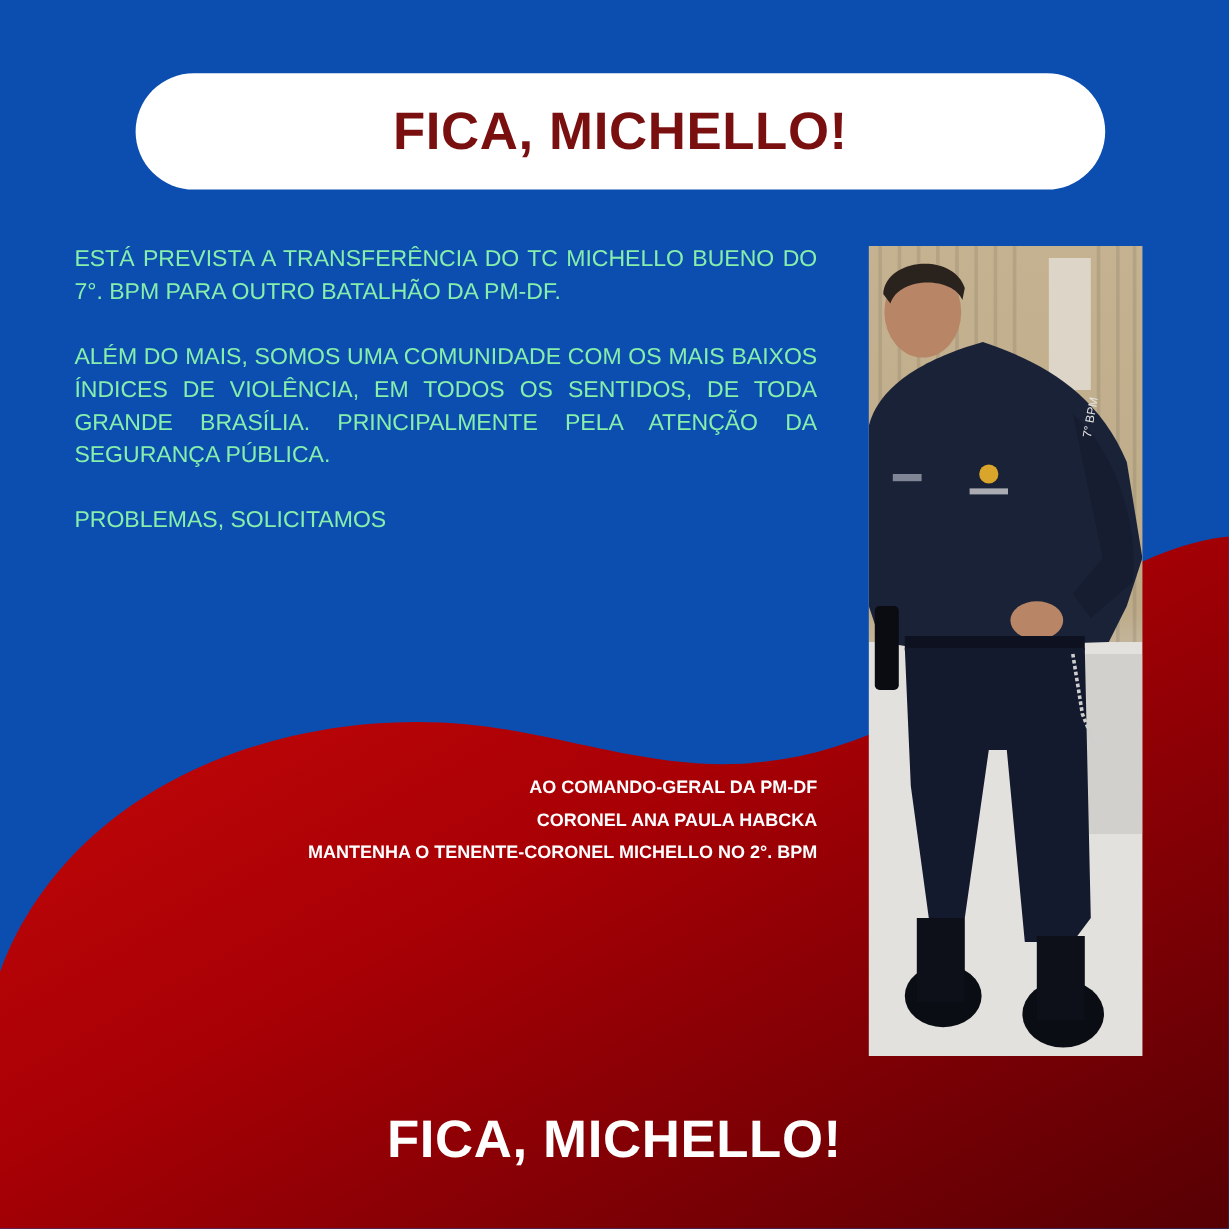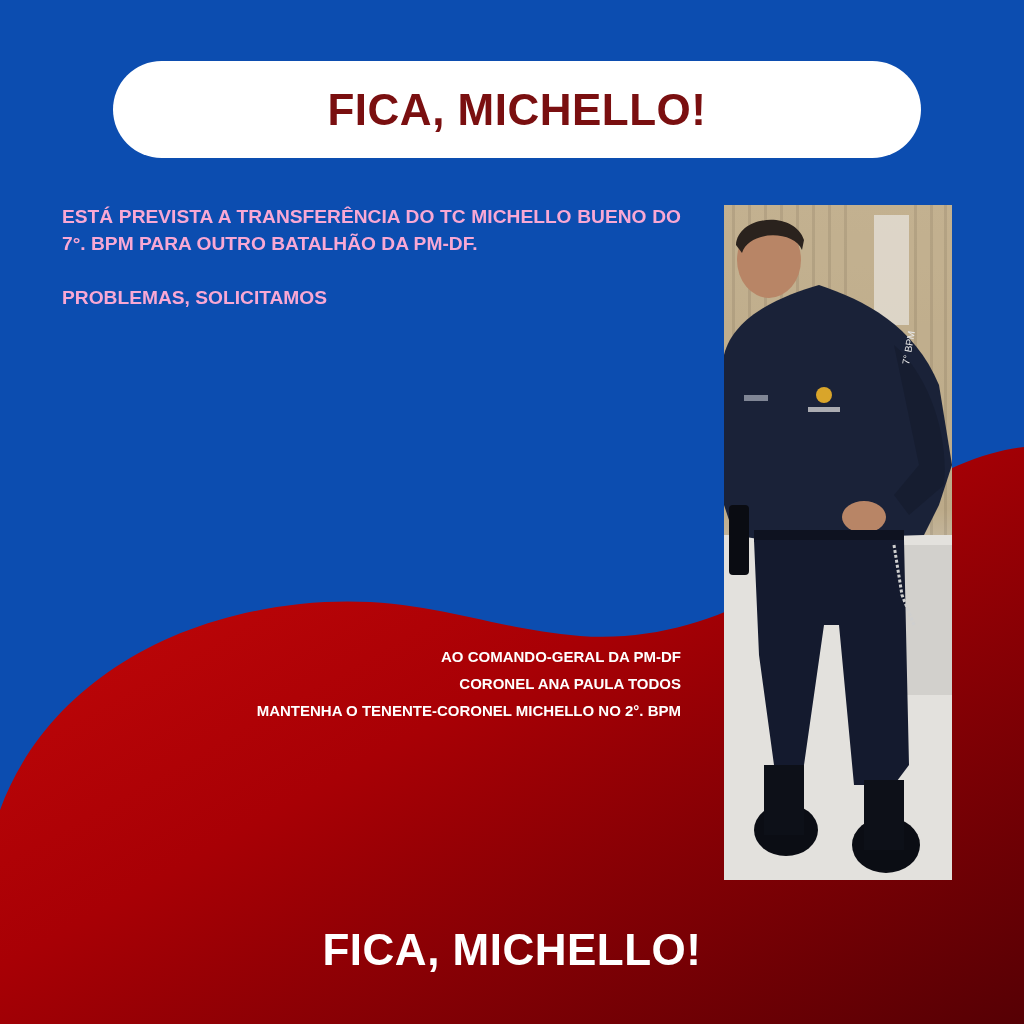--- a/index.html
+++ b/index.html
@@ -12,21 +12,21 @@
   .title-pill {
     position: absolute; left: 113px; top: 61px; width: 808px; height: 97px;
     background: #ffffff; border-radius: 49px;
     display: flex; align-items: center; justify-content: center; z-index: 2;
   }
   .title-pill span {
     color: #7a0f10; font-weight: bold; font-size: 44px; letter-spacing: 0.5px;
   }
   .body-text {
     position: absolute; left: 62px; top: 203px; width: 619px; z-index: 2;
-    color: #f9a8d4; font-weight: bold; font-size: 19.2px; line-height: 27.2px;
+    color: #86efac; font-weight: normal; font-size: 19.2px; line-height: 27.2px;
   }
   .para { text-align: justify; text-align-last: left; margin: 0 0 27px 0; }
   .request {
     position: absolute; left: 62px; top: 643px; width: 619px; z-index: 2;
     color: #ffffff; font-weight: bold; font-size: 15px; line-height: 27.2px;
     text-align: right;
   }
   .request div { white-space: nowrap; }
   .photo {
     position: absolute; left: 724px; top: 205px; width: 228px; height: 675px;
@@ -53,26 +53,27 @@
   <rect x="0" y="0" width="1024" height="1024" fill="#0c4db0"></rect>
   <path d="M0,810 C40,700 150,620 300,604 C420,592 480,628 580,636 C700,645 800,580 870,520 C930,470 990,450 1024,447 L1024,1024 L0,1024 Z" fill="url(#redGrad)"></path>
 </svg>
 
 <div class="title-pill">
   <span>FICA, MICHELLO!</span>
 </div>
 
 <div class="body-text">
   <p class="para">ESTÁ PREVISTA A TRANSFERÊNCIA DO TC MICHELLO BUENO DO 7°. BPM PARA OUTRO BATALHÃO DA PM-DF.</p>
+  <p class="para">ALÉM DO MAIS, SOMOS UMA COMUNIDADE COM OS MAIS BAIXOS ÍNDICES DE VIOLÊNCIA, EM TODOS OS SENTIDOS, DE TODA GRANDE BRASÍLIA. PRINCIPALMENTE PELA ATENÇÃO DA SEGURANÇA PÚBLICA.</p>
   <p class="para">PROBLEMAS, SOLICITAMOS</p>
 </div>
 
 <div class="request">
   <div>AO COMANDO-GERAL DA PM-DF</div>
-  <div>CORONEL ANA PAULA TODOS</div>
+  <div>CORONEL ANA PAULA HABCKA</div>
   <div>MANTENHA O TENENTE-CORONEL MICHELLO NO 2°. BPM</div>
 </div>
 
 <div class="photo">
   <svg width="228" height="675" viewBox="0 0 228 675" xmlns="http://www.w3.org/2000/svg">
 
     <g opacity="0.35">
       <rect x="0" y="0" width="228" height="330" fill="#b9a57f"></rect>
       <g fill="#8e7c5c">
         <rect x="8" y="0" width="3" height="330"></rect>

